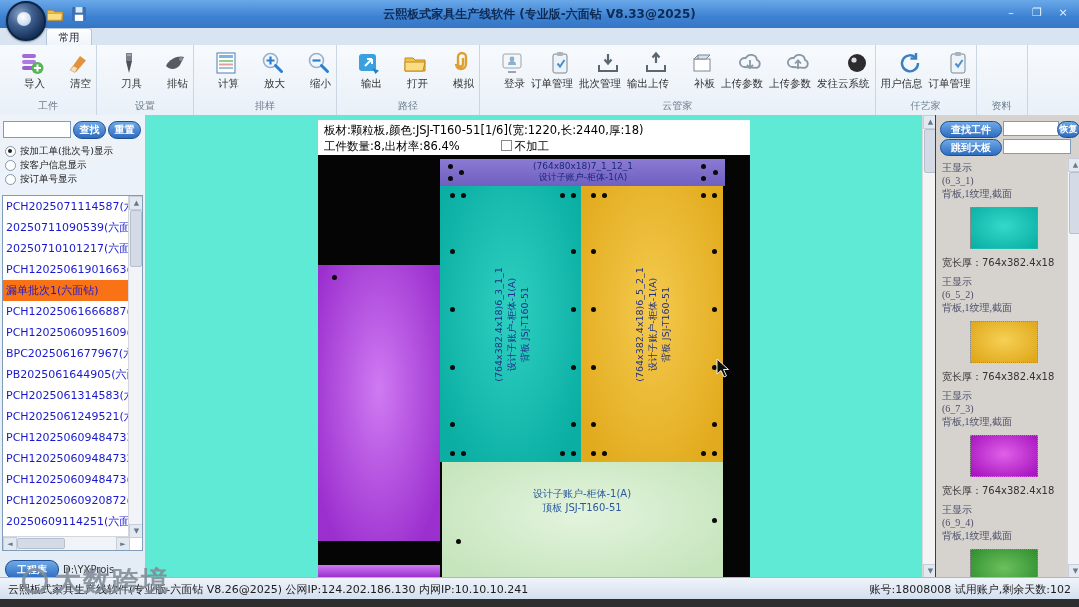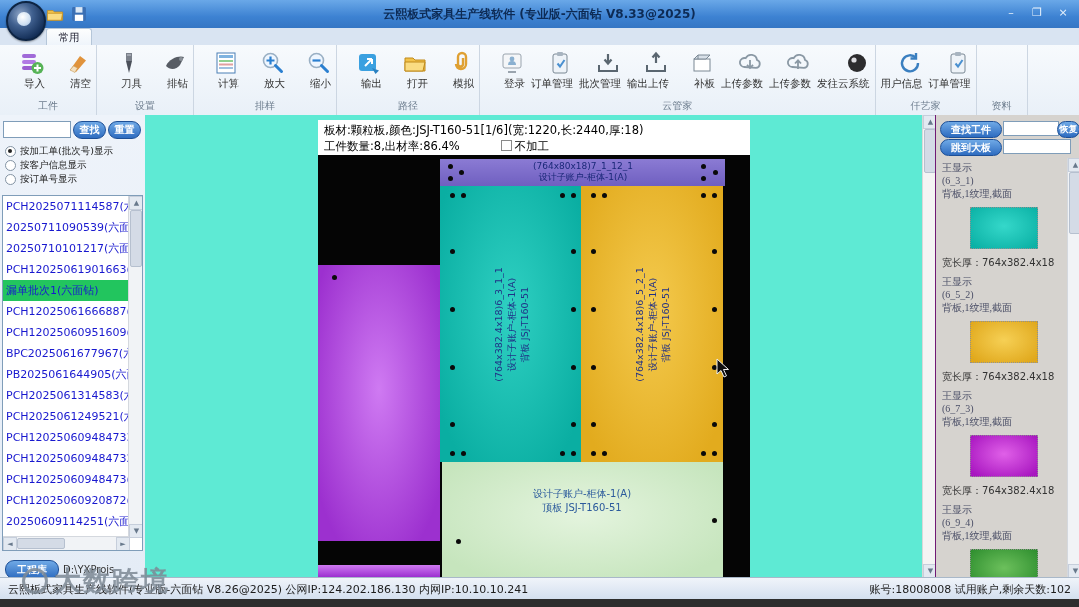--- a/index.html
+++ b/index.html
@@ -46,21 +46,21 @@
   .tinput{position:absolute;background:#fff;border:1px solid #7f9db9;font-size:10px;padding:0 2px;}
   .pill{position:absolute;background:linear-gradient(#6fa9e6,#2e6cc0);border:1px solid #1d4f96;border-radius:9px;
     color:#fff;font-size:10px;font-weight:bold;display:flex;align-items:center;justify-content:center;
     white-space:nowrap;overflow:hidden;cursor:pointer;}
   .radiorow{position:absolute;left:5px;display:flex;align-items:center;gap:4px;font-size:9.5px;color:#222;white-space:nowrap;}
   .radio{width:9px;height:9px;border-radius:50%;border:1px solid #8494a4;background:#fff;position:relative;flex:none;}
   .radio.sel::after{content:"";position:absolute;left:2px;top:2px;width:4px;height:4px;border-radius:50%;background:#222;}
   .joblist{position:absolute;left:2px;top:80px;width:139px;height:354px;background:#fff;border:1px solid #7f9db9;overflow:hidden;}
   .jobitems{position:absolute;left:0;top:0;width:125px;height:340px;overflow:hidden;}
   .jobitem{height:21px;line-height:21px;padding-left:3px;font-size:11px;color:#1818cf;white-space:nowrap;overflow:hidden;}
-  .jobitem.sel{background:#22c55e;}
+  .jobitem.sel{background:#f97316;}
   .sbv{position:absolute;background:#f1f3f6;border-left:1px solid #d4d8de;}
   .sbh{position:absolute;background:#f1f3f6;border-top:1px solid #d4d8de;}
   .sbarrow{position:absolute;width:13px;height:12px;background:#e3e9f1;border:1px solid #c6cedb;color:#68798c;
     font-size:7px;display:flex;align-items:center;justify-content:center;}
   .sbthumb{position:absolute;background:#d4dbe6;border:1px solid #b6c0cf;border-radius:2px;}
   .libpath{position:absolute;font-size:10px;color:#333;}
   
   .sheetheader{position:absolute;left:173px;top:5px;width:432px;height:35px;background:#fff;color:#000;
     font-size:11.5px;line-height:16px;padding:2px 6px;box-sizing:border-box;white-space:nowrap;overflow:hidden;}
   .board{position:absolute;left:173px;top:40px;width:432px;height:422px;background:#050505;}

